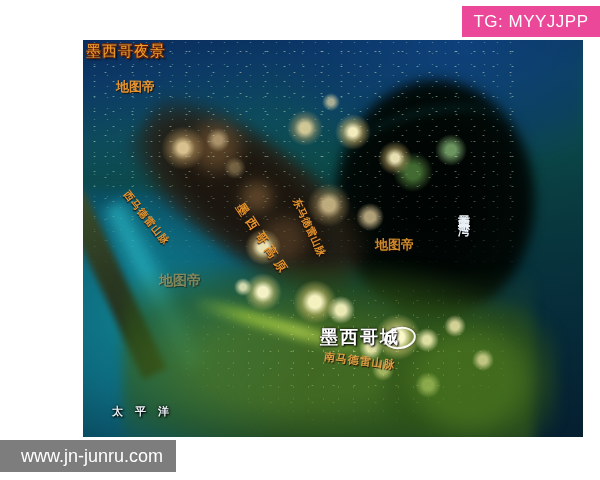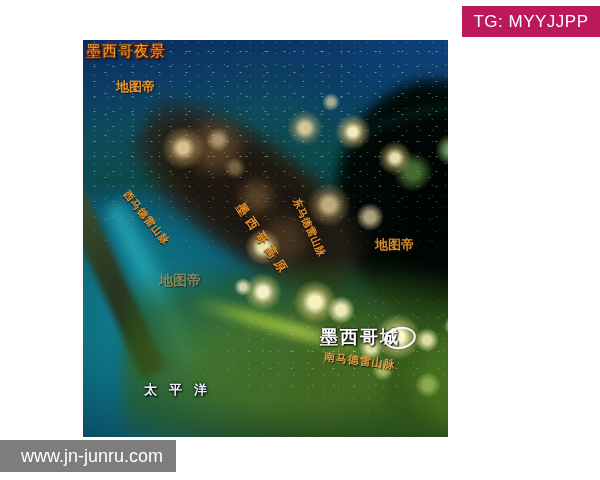--- a/index.html
+++ b/index.html
@@ -1,25 +1,25 @@
 <!DOCTYPE html>
 <html><head>
 <meta charset="utf-8">
 <style>
   html,body{margin:0;padding:0;background:#ffffff;font-family:"Liberation Sans",sans-serif;}
   .page{position:relative;width:600px;height:480px;background:#ffffff;overflow:hidden;}
 
   
-  .tg-badge{position:absolute;left:462px;top:6px;width:138px;height:31px;background:#be185d;
+  .tg-badge{position:absolute;left:462px;top:6px;width:138px;height:31px;background:#ec4899;
     color:#ffffff;font-size:17px;line-height:31px;text-align:center;letter-spacing:.5px;}
   .url-badge{position:absolute;left:0;top:440px;width:168px;height:32px;background:#7d7d7d;
     color:#ffffff;font-size:18px;line-height:32px;padding-left:8px;text-align:center;}
 
   
-  .map{position:absolute;left:83px;top:40px;width:365px;height:397px;overflow:hidden;
+  .map{position:absolute;left:83px;top:40px;width:500px;height:397px;overflow:hidden;
     background:linear-gradient(172deg,#0a2c5e 0%,#0c3a66 10%,#0d4b5c 22%,#0c4a4a 34%,
       #093c40 48%,#07323c 62%,#062a38 78%,#051f30 100%);}
   .region{position:absolute;filter:blur(6px);}
 
   .ne-blue{left:200px;top:-40px;width:300px;height:160px;
     background:radial-gradient(ellipse at 60% 30%,rgba(15,65,125,.9),rgba(12,55,110,.5) 55%,transparent 80%);}
   .gulf{left:252px;top:40px;width:200px;height:240px;border-radius:50%;
     background:radial-gradient(ellipse at 50% 50%,#000302 0%,#010805 55%,rgba(1,10,8,.92) 72%,rgba(2,16,14,0) 100%);}
   .gulf-rim{left:265px;top:70px;width:160px;height:60px;border-radius:50%;filter:blur(4px);
     border-top:3px solid rgba(20,150,150,.35);transform:rotate(-12deg);background:transparent;}
@@ -93,21 +93,21 @@
   .wm-north{left:33px;top:38px;font-size:13px;}
   .wm-east{left:292px;top:196px;font-size:13px;color:#cf8a2c;}
   .wm-coast{left:76px;top:232px;font-size:14px;opacity:.6;color:#c99a55;}
   .smo{left:48px;top:148px;font-size:10px;letter-spacing:1px;transform:rotate(51deg);transform-origin:left top;}
   .plateau{left:163px;top:160px;font-size:12px;letter-spacing:5px;transform:rotate(56deg);transform-origin:left top;}
   .sme{left:219px;top:156px;font-size:10px;letter-spacing:0.5px;transform:rotate(65deg);transform-origin:left top;}
   .sms{left:242px;top:309px;font-size:11px;letter-spacing:1px;transform:rotate(7deg);transform-origin:left top;color:#dfa045;}
   .white-lbl{color:#eaf2f7;text-shadow:0 0 3px #000,1px 1px 2px #000;}
   .gulf-lbl{left:372px;top:165px;font-size:12px;writing-mode:vertical-rl;letter-spacing:3px;font-weight:bold;}
   .mexcity{left:237px;top:285px;font-size:18px;font-weight:bold;letter-spacing:2px;color:#ffffff;}
-  .pacific-lbl{left:29px;top:341px;font-size:13px;font-weight:bold;letter-spacing:12px;margin-left:32px;}
+  .pacific-lbl{left:29px;top:364px;font-size:11px;font-weight:bold;letter-spacing:12px;}
   .city-circle{position:absolute;left:301px;top:287px;width:28px;height:18px;border:2px solid rgba(255,255,255,.95);
     border-radius:50%;transform:rotate(-10deg);box-shadow:0 0 3px rgba(0,0,0,.6);}
 </style>
 </head>
 <body>
 
 <div class="page">
 
   <div class="tg-badge">TG: MYYJJPP</div>
 

